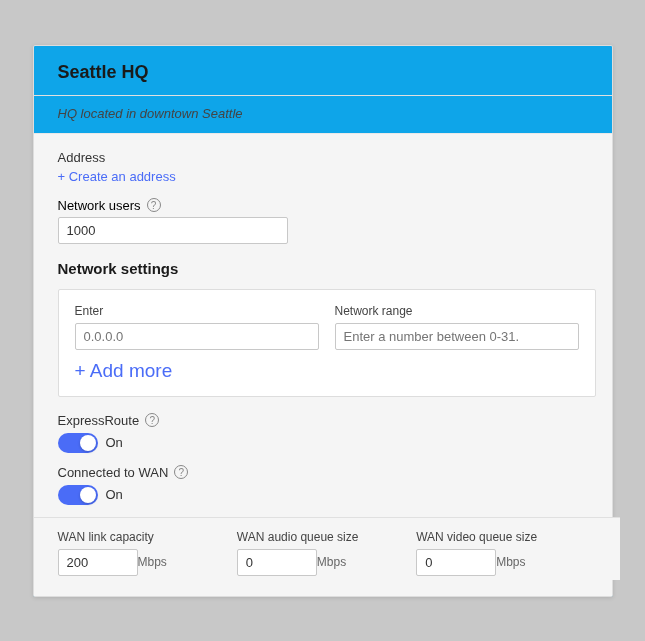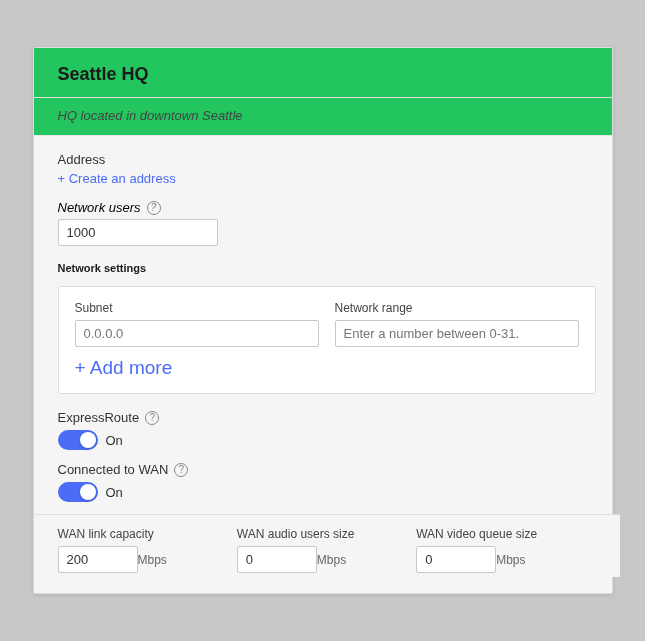--- a/index.html
+++ b/index.html
@@ -6,21 +6,21 @@
     body {
       background: #c8c8c8;
       display: flex;
       justify-content: center;
       align-items: center;
       min-height: 100vh;
       font-family: 'Segoe UI', Arial, sans-serif;
       font-size: 13px;
     }
     .card {
-      background: #22c55e;
+      background: #0ea5e9;
       border: 1px solid #ddd;
       border-radius: 2px;
       width: 580px;
       padding: 0;
       box-shadow: 0 1px 4px rgba(0,0,0,0.12);
     }
     .card-header {
       padding: 16px 24px 12px 24px;
       border-bottom: 1px solid #e0e0e0;
     }
@@ -48,46 +48,45 @@
       font-size: 13px;
       color: #333;
       margin-bottom: 4px;
       font-weight: 400;
     }
     .field-label-row {
       display: flex;
       align-items: center;
       gap: 6px;
       margin-bottom: 4px;
-      font-style: italic;
     }
     .create-link {
       color: #4a6cf7;
       cursor: pointer;
       font-size: 13px;
       display: flex;
       align-items: center;
       gap: 3px;
       text-decoration: none;
     }
     input[type="text"], input[type="number"] {
       border: 1px solid #c8c8c8;
       background: #fff;
       padding: 5px 8px;
       font-size: 13px;
       color: #333;
       outline: none;
       border-radius: 2px;
     }
     .network-users-input {
-      width: 160px;
+      width: 230px;
       display: block;
     }
     .section-title {
-      font-size: 11px;
+      font-size: 15px;
       font-weight: 600;
       color: #1a1a1a;
       margin: 16px 0 12px 0;
     }
     .network-settings-box {
       background: #fff;
       border: 1px solid #ddd;
       border-radius: 2px;
       padding: 14px 16px 14px 16px;
       margin-bottom: 16px;
@@ -231,21 +230,21 @@
         <span class="help-icon">?</span>
       </div>
       <input type="text" class="network-users-input" value="1000" style="">
     </div>
 
     <div class="section-title">Network settings</div>
 
     <div class="network-settings-box">
       <div class="subnet-row">
         <div class="subnet-col">
-          <label>Subnet</label>
+          <label>Enter</label>
           <input type="text" placeholder="0.0.0.0" style="">
         </div>
         <div class="subnet-col">
           <label>Network range</label>
           <input type="text" placeholder="Enter a number between 0-31." style="">
         </div>
       </div>
       <a class="add-more-link">+ Add more</a>
     </div>
 
@@ -279,21 +278,21 @@
 
     <div class="wan-row">
       <div class="wan-col">
         <label>WAN link capacity</label>
         <div class="wan-input-row">
           <input type="text" style="width: 80px;" value="200">
           <span class="wan-unit">Mbps</span>
         </div>
       </div>
       <div class="wan-col">
-        <label>WAN audio users size</label>
+        <label>WAN audio queue size</label>
         <div class="wan-input-row">
           <input type="text" style="width: 80px;" value="0">
           <span class="wan-unit">Mbps</span>
         </div>
       </div>
       <div class="wan-col">
         <label>WAN video queue size</label>
         <div class="wan-input-row">
           <input type="text" style="width: 80px;" value="0">
           <span class="wan-unit">Mbps</span>

